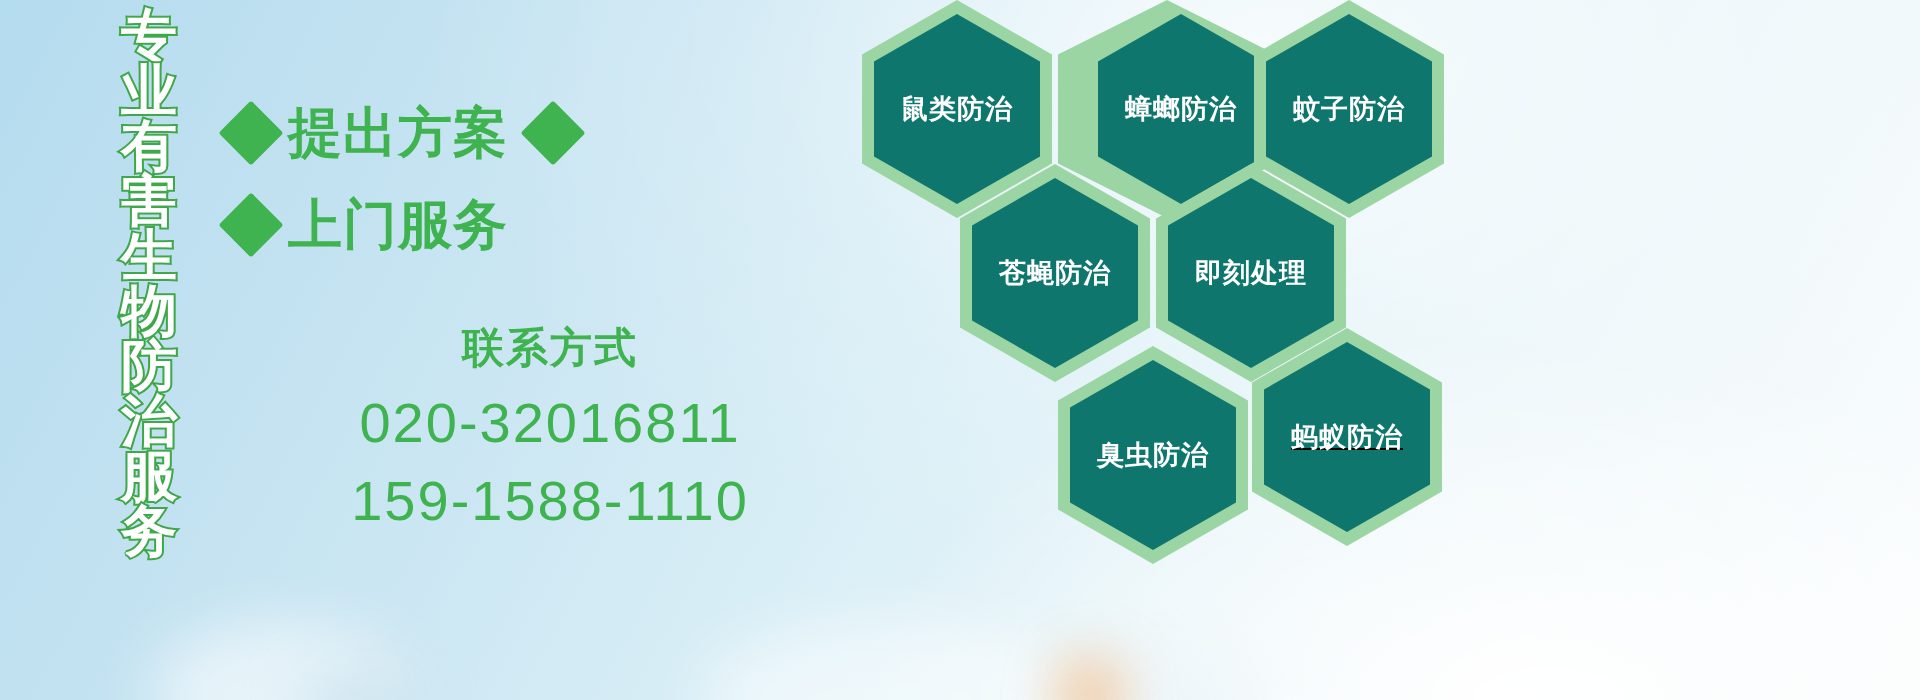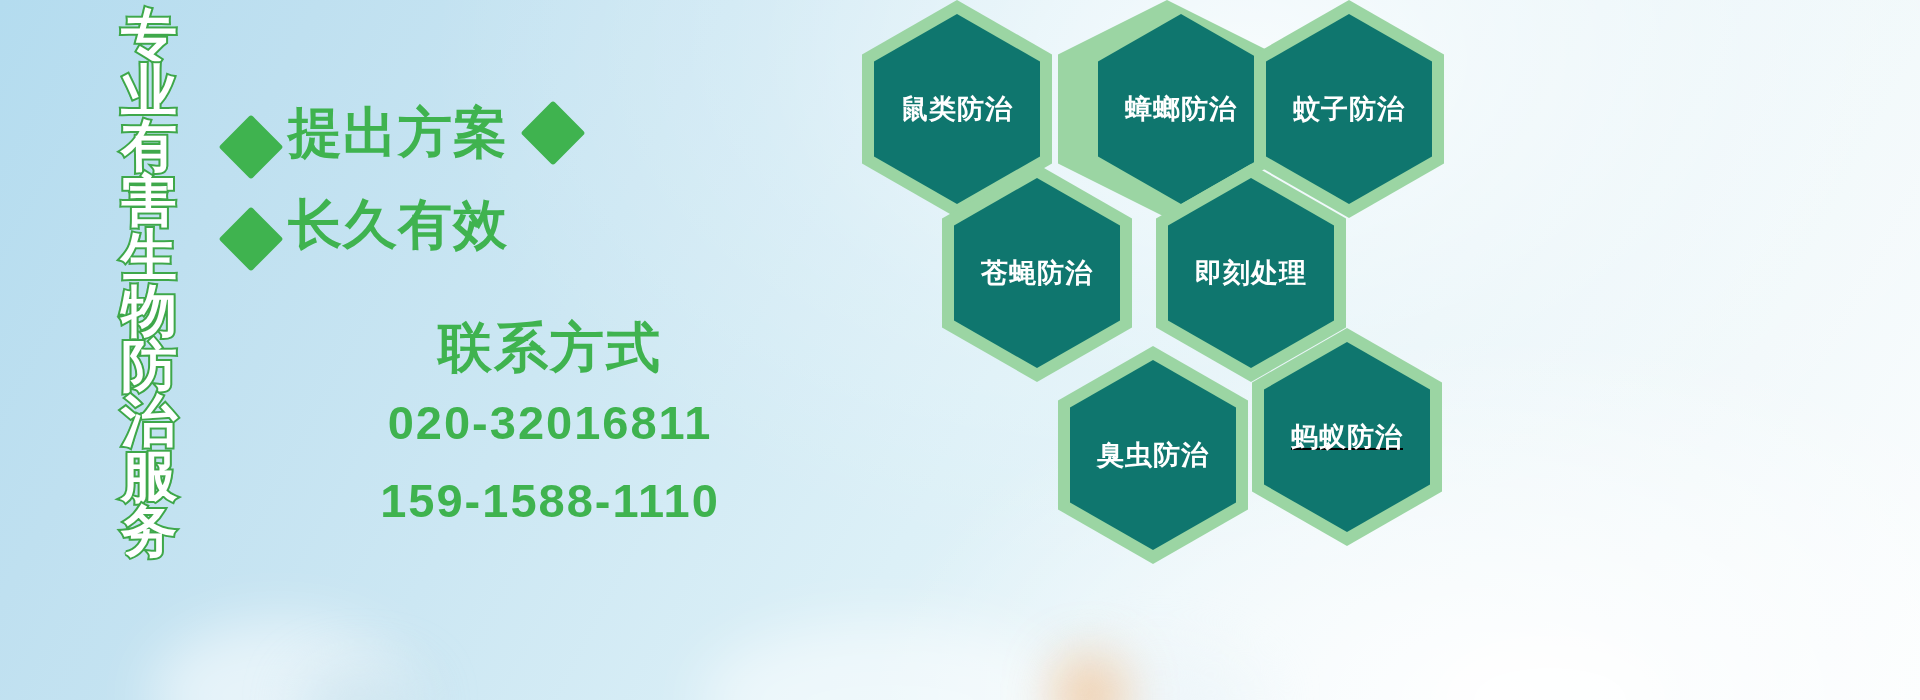--- a/index.html
+++ b/index.html
@@ -37,42 +37,42 @@
     paint-order:stroke fill;
     text-shadow:
       0 0 1px #3fa84b,
       2px 0 0 rgba(63,168,75,.35), -2px 0 0 rgba(63,168,75,.35);
     letter-spacing:0;
   }
 
   
   #features{position:absolute;left:228px;top:82px;width:640px;}
   .frow{display:flex;align-items:center;height:92px;}
-  .fitem{display:flex;align-items:flex-end;margin-top:10px;}
+  .fitem{display:flex;align-items:center;margin-top:10px;}
   .fitem + .fitem{margin-left:22px;}
   .diamond{
     width:46px;height:46px;background:#3fb34f;margin-right:14px;
     transform:rotate(45deg);border-radius:3px;flex:0 0 auto;
   }
   .ftext{
     font-family:"DejaVu Sans","Liberation Sans",sans-serif;
     font-size:54px;font-weight:700;color:#3fb34f;letter-spacing:1px;
     white-space:nowrap;
   }
 
   
   #contact{position:absolute;left:290px;top:312px;width:520px;text-align:center;}
   #contact .chead{
     font-family:"DejaVu Sans","Liberation Sans",sans-serif;
-    font-size:54px;font-weight:700;color:#3fb34f;letter-spacing:2px;
+    font-size:42px;font-weight:700;color:#3fb34f;letter-spacing:2px;
     line-height:72px;
   }
   #contact .cphone{
     font-family:"Liberation Sans","DejaVu Sans",sans-serif;
-    font-size:47px;font-weight:700;color:#3fb34f;letter-spacing:2px;
+    font-size:56px;font-weight:400;color:#3fb34f;letter-spacing:2px;
     line-height:78px;
   }
 
   
   #honeycomb{position:absolute;left:862px;top:-14px;width:600px;height:560px;}
   .hex{
     position:absolute;width:190px;height:218px;
     -webkit-clip-path:polygon(50% 0%,100% 25%,100% 75%,50% 100%,0% 75%,0% 25%);
     clip-path:polygon(50% 0%,100% 25%,100% 75%,50% 100%,0% 75%,0% 25%);
     background:#9bd5a3;
@@ -122,21 +122,21 @@
         <span class="diamond"></span>
         <span class="ftext">提出方案</span>
       </div>
       <div class="fitem">
         <span class="diamond"></span>
       </div>
     </div>
     <div class="frow">
       <div class="fitem">
         <span class="diamond"></span>
-        <span class="ftext">长久有效</span>
+        <span class="ftext">上门服务</span>
       </div>
     </div>
   </div>
 
   <div id="contact">
     <div class="chead">联系方式</div>
     <div class="cphone">020-32016811</div>
     <div class="cphone">159-1588-1110</div>
   </div>
 
@@ -153,21 +153,21 @@
         <span class="lbl">蟑螂防治</span>
       </div>
     </div>
 
     <div class="hex" style="left:392px;top:14px;">
       <div class="inner">
         <span class="lbl">蚊子防治</span>
       </div>
     </div>
 
-    <div class="hex" style="left:80px;top:178px;">
+    <div class="hex" style="left:98px;top:178px;">
       <div class="inner">
         <span class="lbl">苍蝇防治</span>
       </div>
     </div>
 
     <div class="hex" style="left:294px;top:178px;">
       <div class="inner">
         <span class="lbl">即刻处理</span>
       </div>
     </div>

